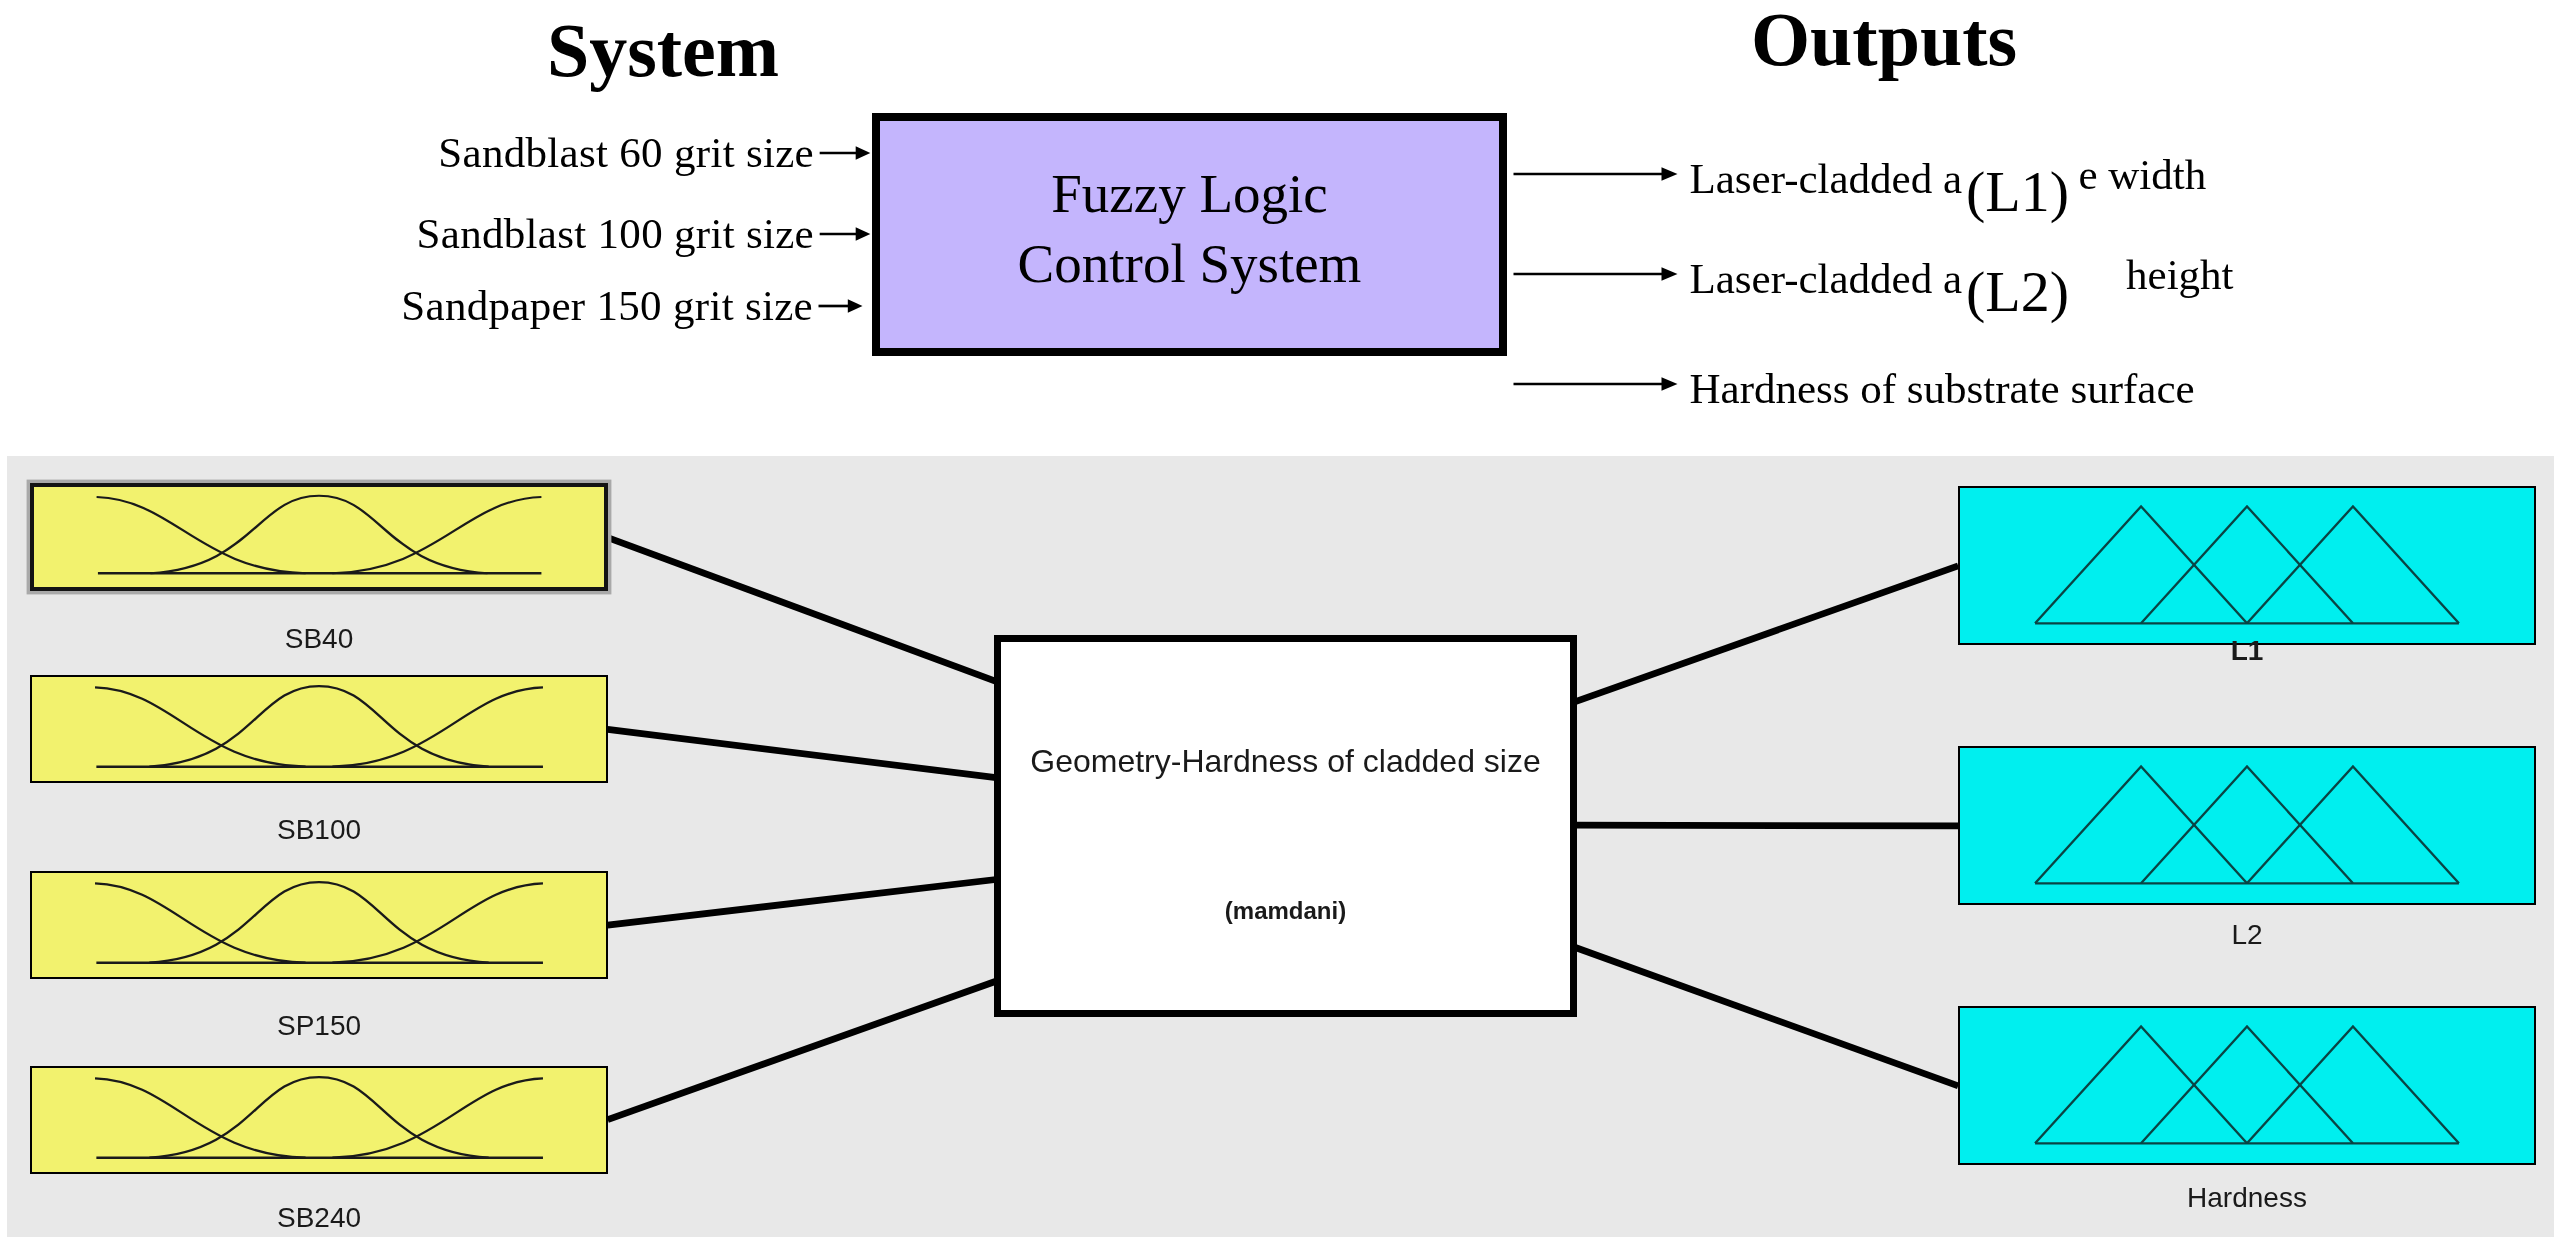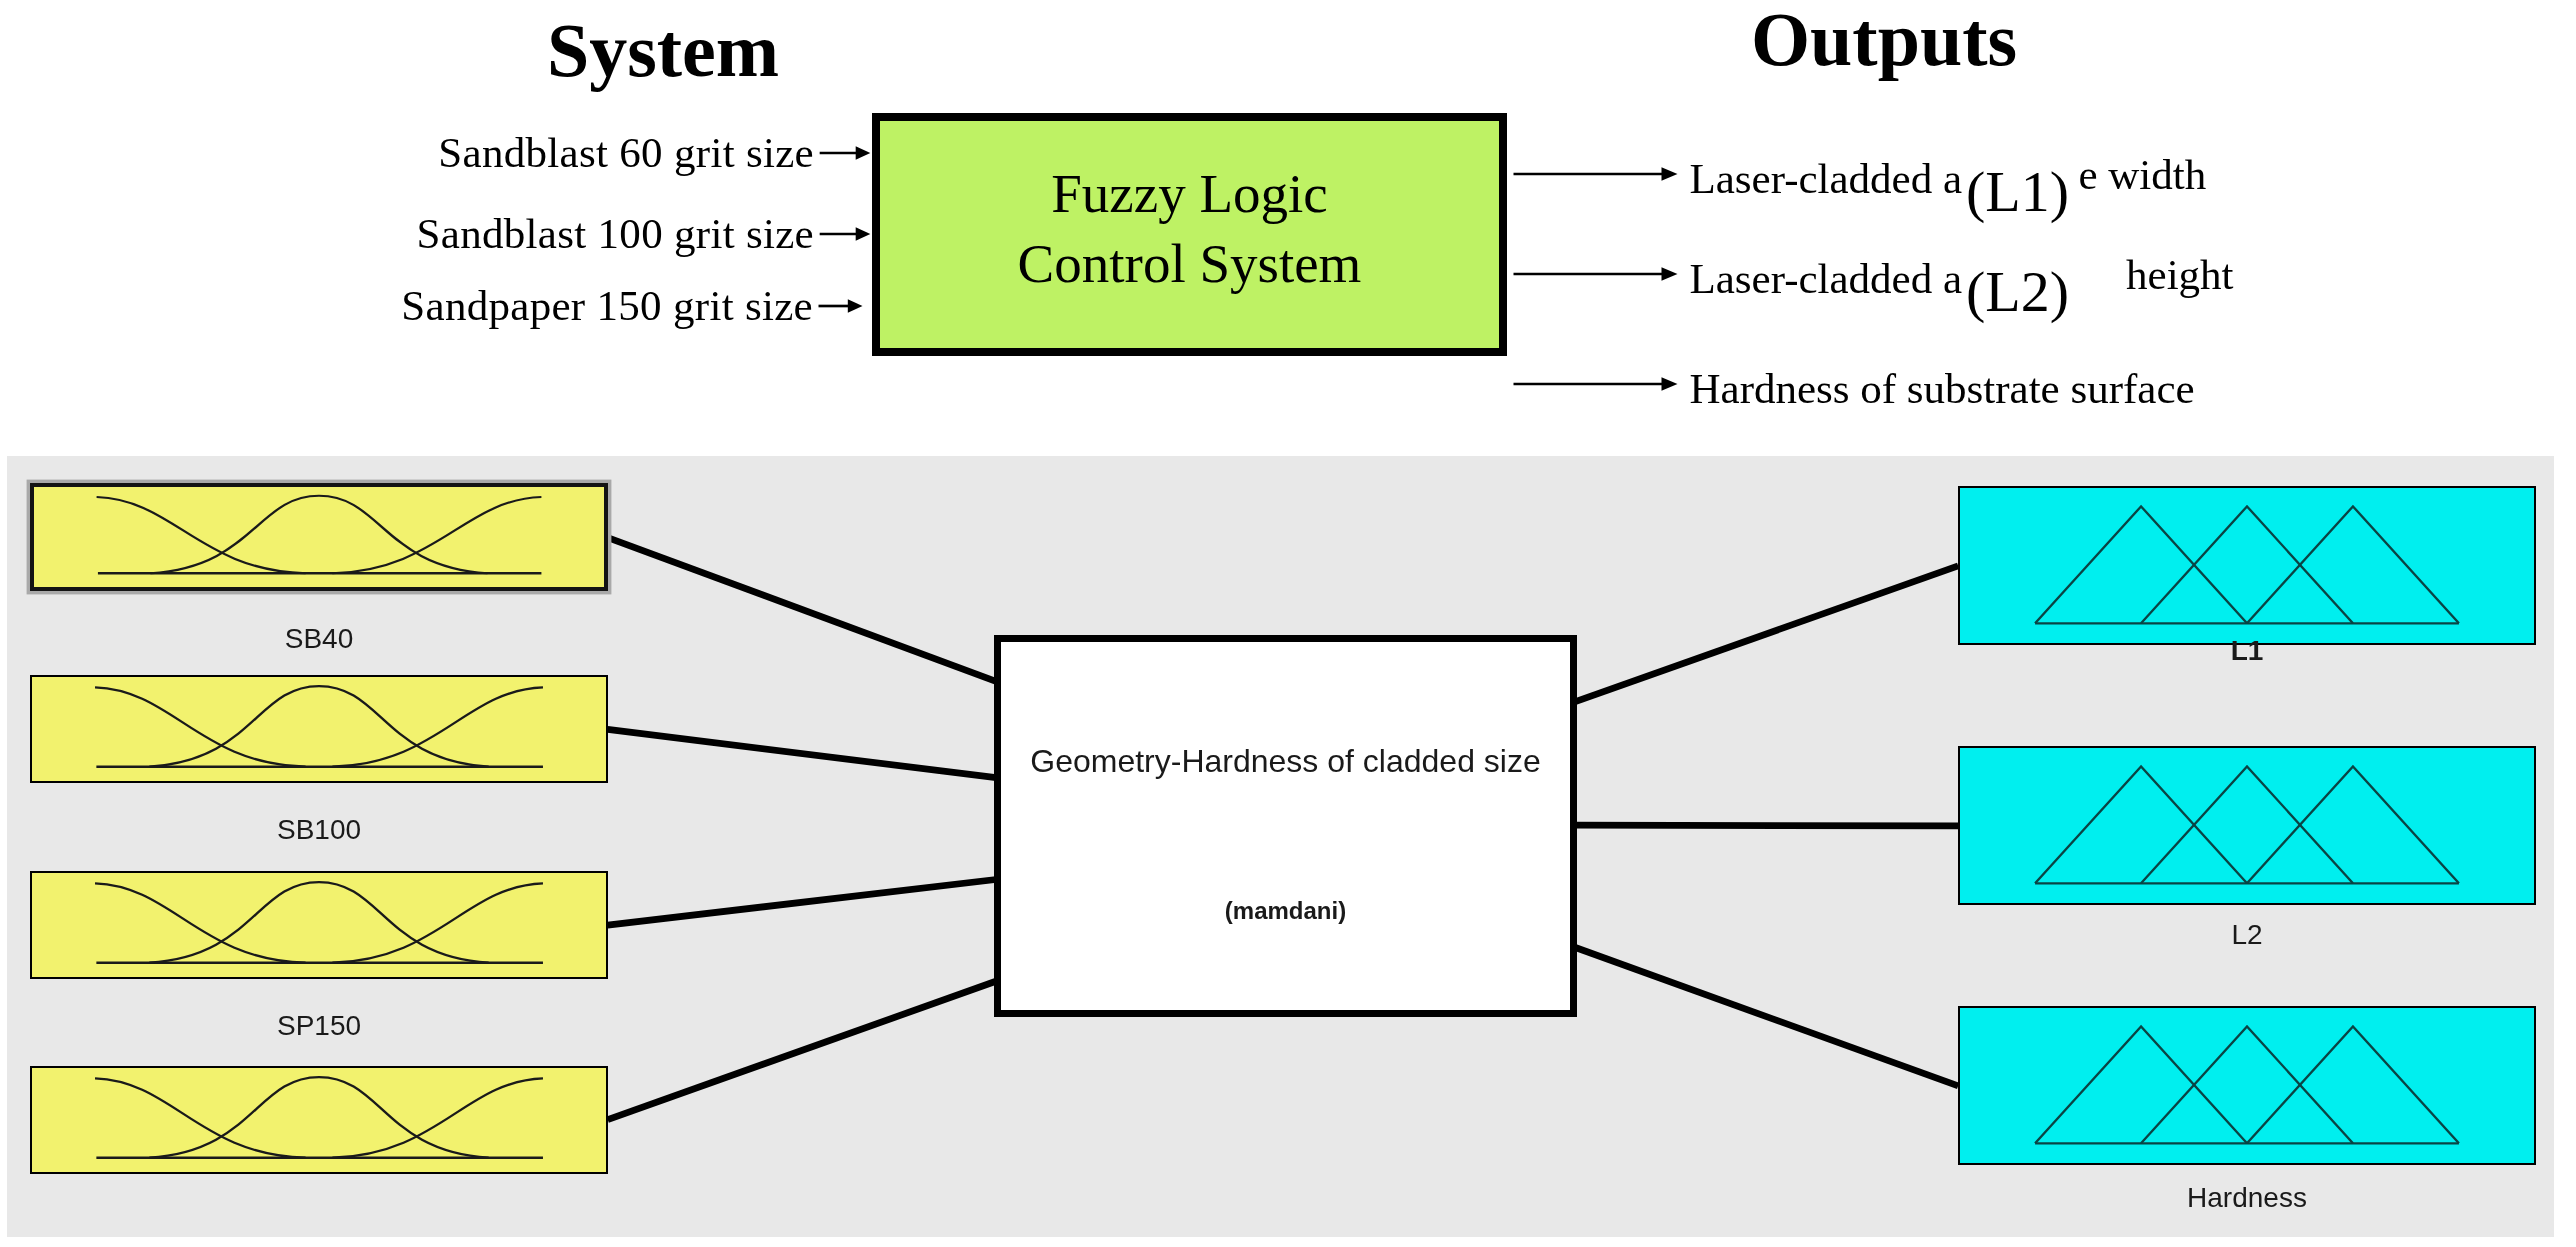--- a/index.html
+++ b/index.html
@@ -10,21 +10,21 @@
   .heading{position:absolute;font-weight:bold;font-size:76px;color:#000;transform:translateX(-50%);white-space:nowrap;}
   .inputs-h{left:663px;top:6.8px;}
   .outputs-h{left:1884px;top:-4px;}
 
   .in-row{position:absolute;right:1704px;height:61px;display:flex;align-items:center;white-space:nowrap;
           font-size:43px;color:#000;}
   .in-row .lbl{letter-spacing:0.3px;}
   .arrow-s{margin-left:4px;}
 
   .flc-box{position:absolute;left:872px;top:113px;width:635px;height:243px;border:8px solid #000;
-           box-sizing:border-box;background:#bef264;text-align:center;}
+           box-sizing:border-box;background:#c4b5fd;text-align:center;}
   .flc-box .l{font-size:55px;line-height:70px;color:#000;}
   .flc-box .l1{margin-top:38px;}
 
   .out-row{position:absolute;left:1511px;height:88px;display:flex;align-items:center;white-space:nowrap;
            font-size:43px;color:#000;}
   .out-row .txt{margin-left:9.5px;margin-top:8px;}
   .o-tag{font-size:58px;position:relative;top:17.6px;margin:0 4px;}
   .gap-s{margin-left:5.4px;}
   .gap-l{margin-left:53px;}
 
@@ -161,20 +161,21 @@
   <div class="var-label in-lab" style="top:1010px;">SP150</div>
 
   <div class="var-box in-var" style="top:1066px;">
     <svg viewBox="0 0 856 160" preserveAspectRatio="none">
       <path class="mf-base" d="M 96 138 L 762 138"></path>
       <path class="mf-curve" d="M 94 16 C 210 20, 250 134, 408 138"></path>
       <path class="mf-curve" d="M 175 138 C 330 128, 335 14, 428 14 C 521 14, 526 128, 681 138"></path>
       <path class="mf-curve" d="M 762 16 C 646 20, 606 134, 448 138"></path>
     </svg>
   </div>
+  <div class="var-label in-lab" style="top:1202px;">SB240</div>
 
   <div class="sys-box">
     <div class="sys-name">Geometry-Hardness of cladded size</div>
     <div class="sys-type">(mamdani)</div>
   </div>
 
   <div class="var-box out-var" style="top:486px;">
     <svg viewBox="0 0 856 236" preserveAspectRatio="none">
       <path class="tri-base" d="M 112 206 L 744 206"></path>
       <path class="tri-curve" d="M 112 206 L 270 28 L 428 206"></path>

